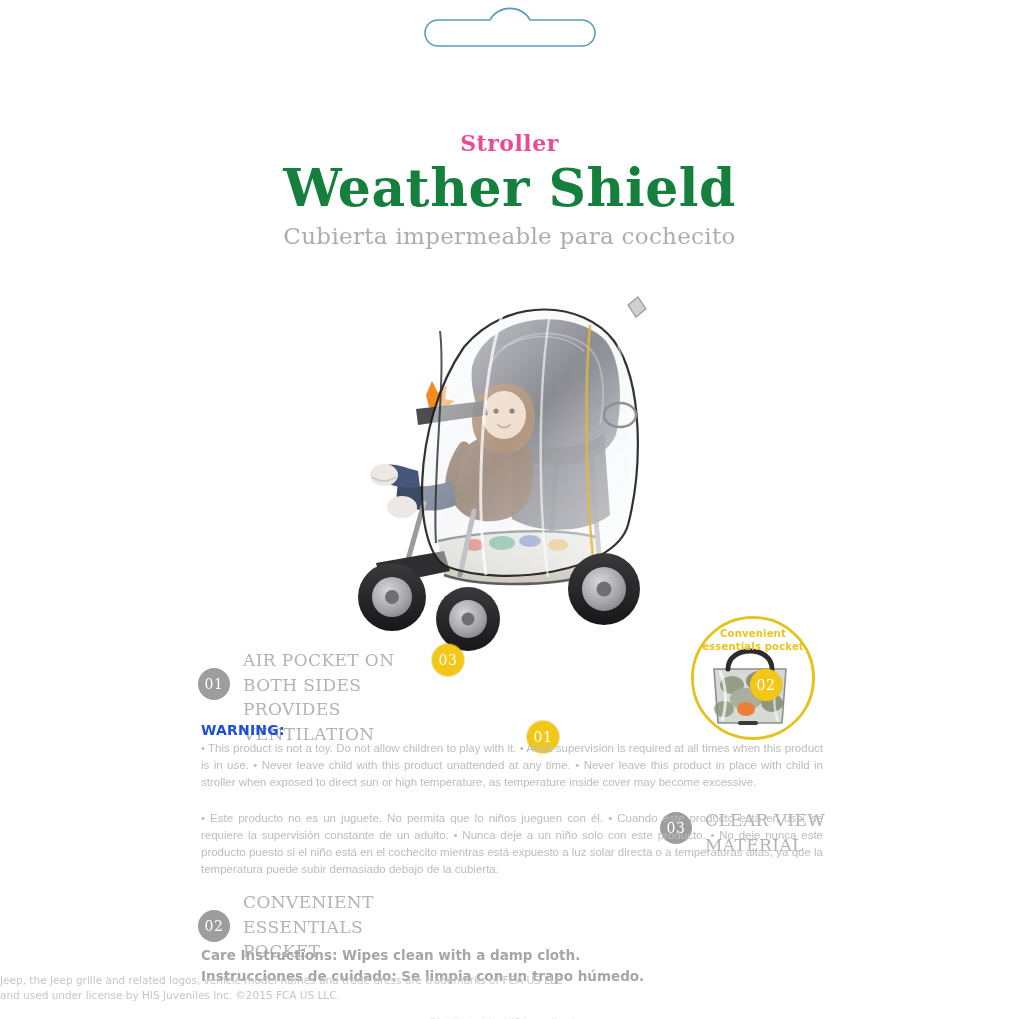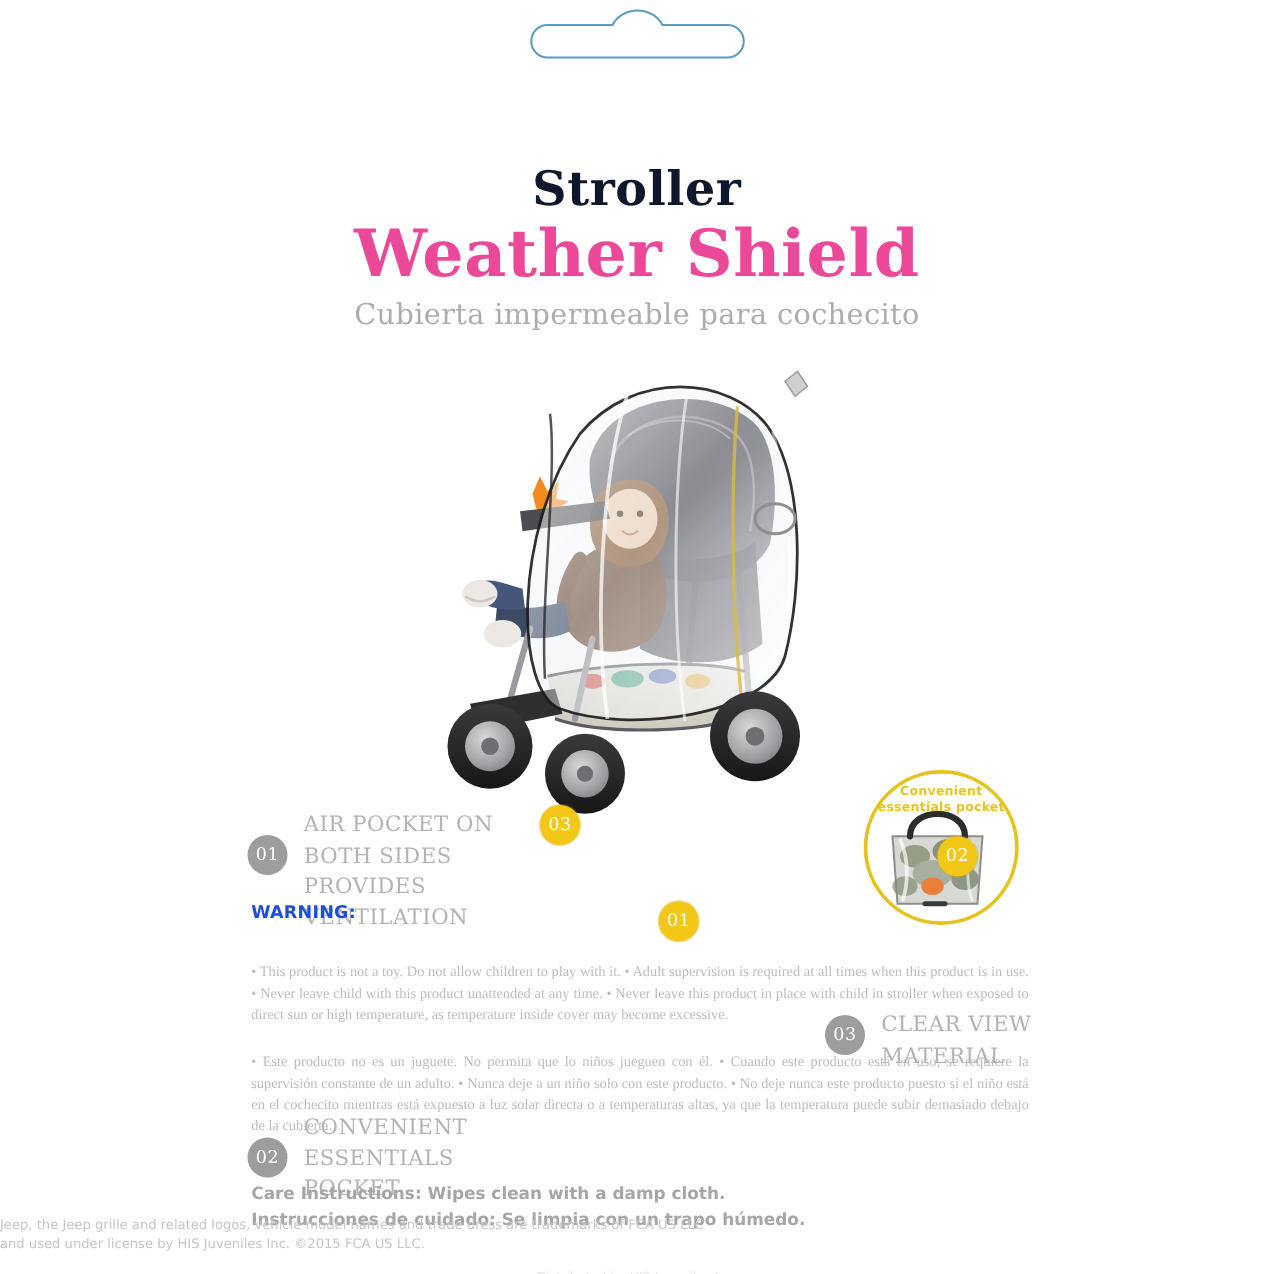--- a/index.html
+++ b/index.html
@@ -31,30 +31,30 @@
   .title-block {
     position: absolute;
     left: 0; top: 132px;
     width: 100%;
     text-align: center;
     line-height: 1;
   }
   .title-sup {
     font-family: "DejaVu Serif", "Liberation Serif", serif;
     font-weight: bold;
-    font-size: 38px;
+    font-size: 22px;
     letter-spacing: 0.5px;
-    color: #0f172a;
+    color: #ec4899;
   }
   .title-main {
     font-family: "DejaVu Serif", "Liberation Serif", serif;
     font-weight: bold;
     font-size: 52px;
     letter-spacing: 0.5px;
-    color: #ec4899;
+    color: #15803d;
     margin-top: 8px;
   }
   .title-sub {
     font-family: "DejaVu Serif", "Liberation Serif", serif;
     font-size: 23px;
     letter-spacing: 0.3px;
     color: #adadad;
     margin-top: 11px;
   }
 
@@ -171,26 +171,25 @@
   }
   .warn-head {
     font-family: "DejaVu Sans", sans-serif;
     font-weight: bold;
     font-size: 14px;
     color: #1d4ed8;
     letter-spacing: 0.2px;
     margin-bottom: 2px;
   }
   .warn-body {
-    font-family: Liberation Serif, serif;
+    font-family: Liberation Sans, sans-serif;
     font-size: 11.5px;
     line-height: 1.48;
     color: #bcbcbc;
     text-align: justify;
-    margin-top: 32px;
   }
   #warning-en { top: 722px; }
   #warning-es { top: 810px; }
   .care-line {
     font-family: "DejaVu Sans", sans-serif;
     font-weight: bold;
     font-size: 13.5px;
     line-height: 1.55;
     color: #a6a6a6;
   }

